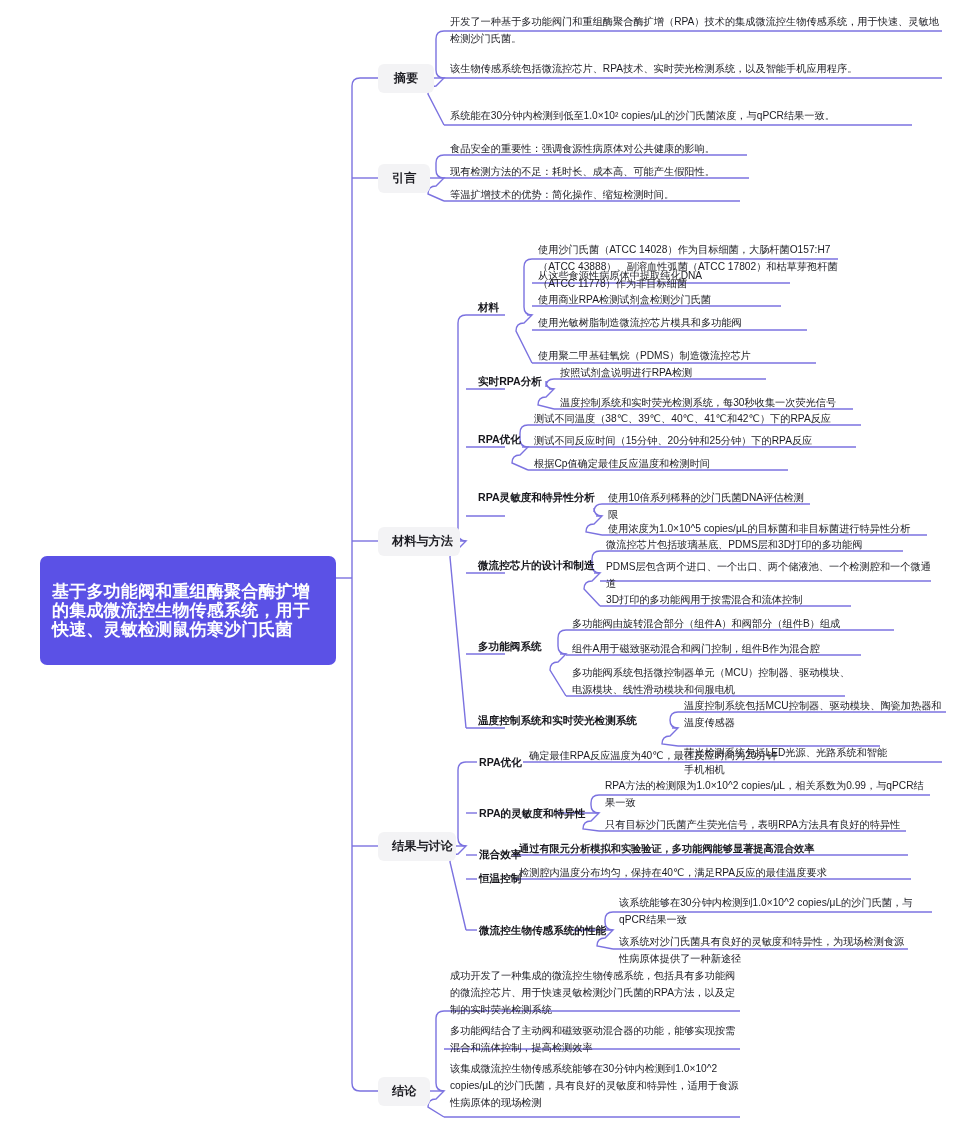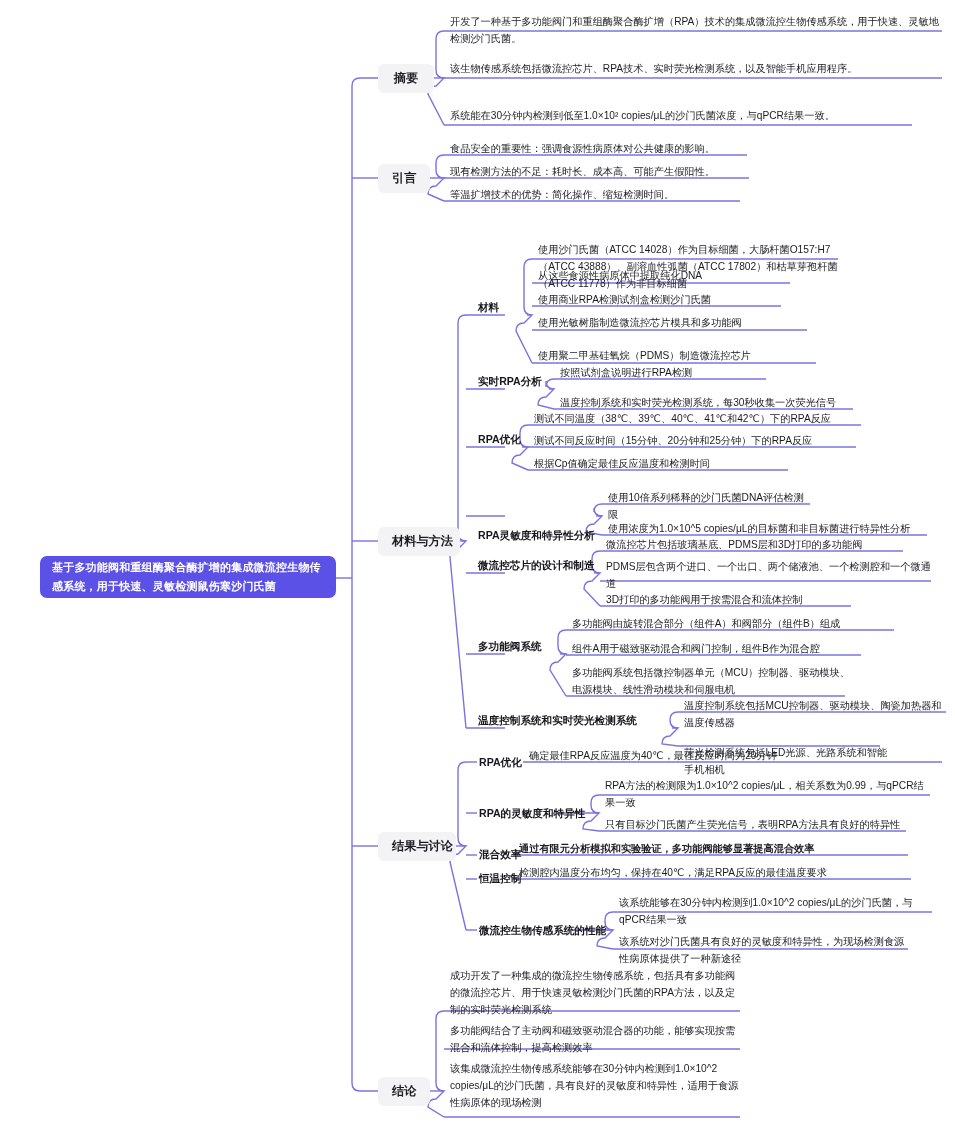--- a/index.html
+++ b/index.html
@@ -13,24 +13,24 @@
   
   #wires{position:absolute;left:0;top:0;width:955px;height:1136px;pointer-events:none;}
   #wires path{fill:none;stroke:#7b72e0;stroke-width:1.4;}
 
   
   .root{
     position:absolute;
     background:#5b51e6;
     color:#ffffff;
     border-radius:7px;
-    font-size:11px;
+    font-size:17px;
     font-weight:700;
     line-height:19px;
-    padding:2px 12px;
+    padding:26px 12px;
     box-sizing:border-box;
     letter-spacing:.2px;
   }
 
   
   .chip{
     position:absolute;
     background:#f3f3f5;
     color:#1c1c22;
     border-radius:6px;
@@ -187,21 +187,21 @@
   <div class="leaf" style="left:446px;top:60px;width:500px;">该生物传感系统包括微流控芯片、RPA技术、实时荧光检测系统，以及智能手机应用程序。</div>
   <div class="leaf" style="left:446px;top:107px;width:470px;">系统能在30分钟内检测到低至1.0×10² copies/μL的沙门氏菌浓度，与qPCR结果一致。</div>
 
   <div class="leaf" style="left:446px;top:140px;width:320px;">食品安全的重要性：强调食源性病原体对公共健康的影响。</div>
   <div class="leaf" style="left:446px;top:163px;width:320px;">现有检测方法的不足：耗时长、成本高、可能产生假阳性。</div>
   <div class="leaf" style="left:446px;top:186px;width:320px;">等温扩增技术的优势：简化操作、缩短检测时间。</div>
 
   <div class="sub" style="left:478px;top:300px;">材料</div>
   <div class="sub" style="left:478px;top:374px;">实时RPA分析</div>
   <div class="sub" style="left:478px;top:432px;">RPA优化</div>
-  <div class="sub" style="left:478px;top:528px;">RPA灵敏度和特异性分析</div>
+  <div class="sub" style="left:478px;top:490px;">RPA灵敏度和特异性分析</div>
   <div class="sub" style="left:478px;top:558px;">微流控芯片的设计和制造</div>
   <div class="sub" style="left:478px;top:639px;">多功能阀系统</div>
   <div class="sub" style="left:478px;top:713px;text-align:right;">温度控制系统和实时荧光检测系统</div>
 
   <div class="leaf" style="left:534px;top:241px;width:310px;">使用沙门氏菌（ATCC 14028）作为目标细菌，大肠杆菌O157:H7（ATCC 43888）、副溶血性弧菌（ATCC 17802）和枯草芽孢杆菌（ATCC 11778）作为非目标细菌</div>
   <div class="leaf" style="left:534px;top:267px;width:262px;">从这些食源性病原体中提取纯化DNA</div>
   <div class="leaf" style="left:534px;top:291px;width:254px;">使用商业RPA检测试剂盒检测沙门氏菌</div>
   <div class="leaf" style="left:534px;top:314px;width:280px;">使用光敏树脂制造微流控芯片模具和多功能阀</div>
   <div class="leaf" style="left:534px;top:347px;width:290px;">使用聚二甲基硅氧烷（PDMS）制造微流控芯片</div>
 

